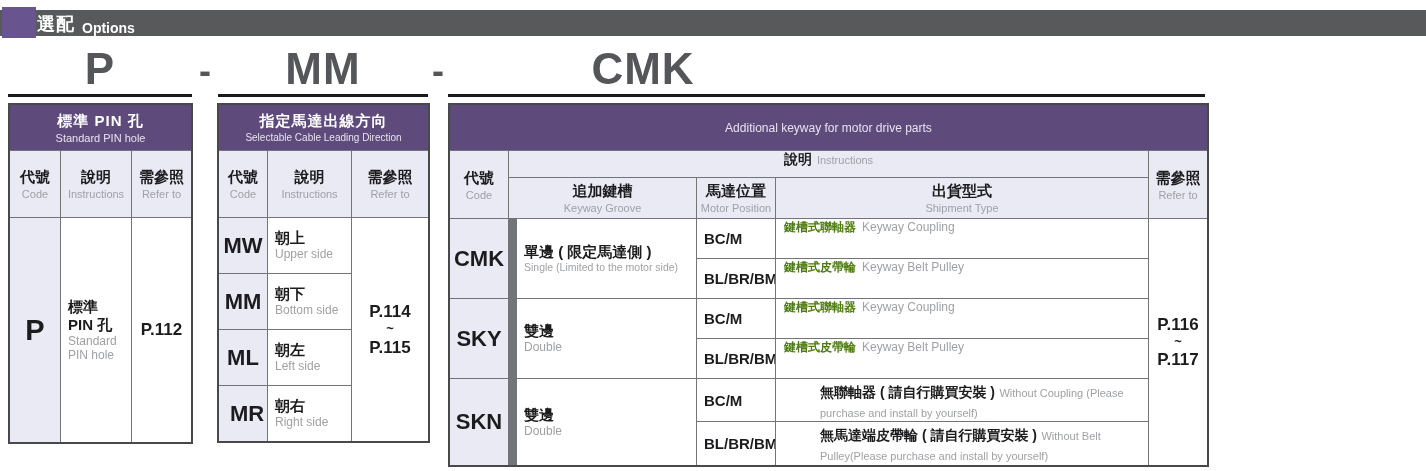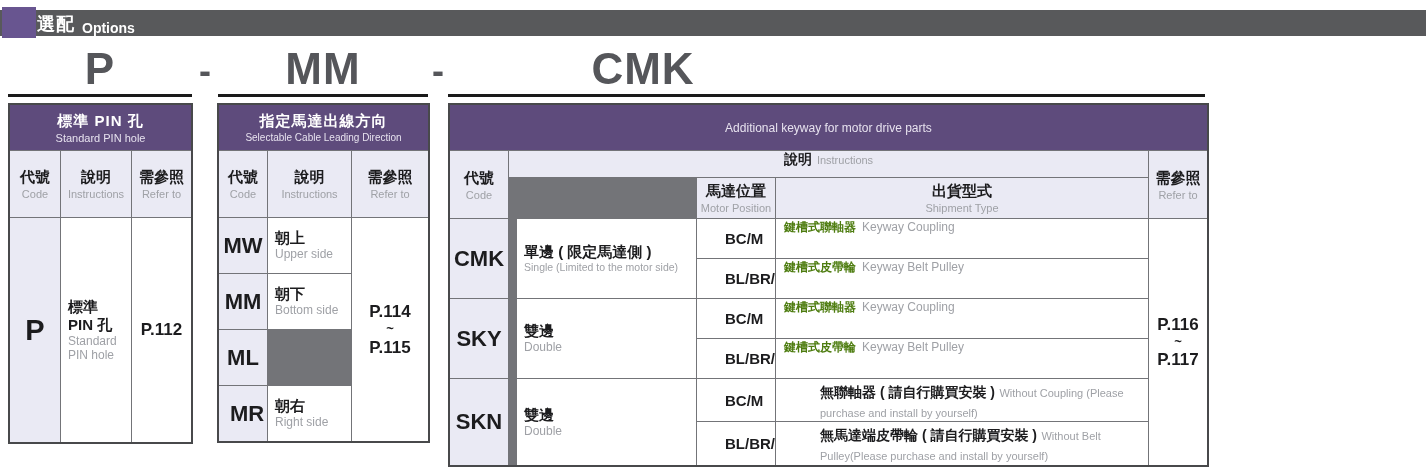--- a/index.html
+++ b/index.html
@@ -39,21 +39,21 @@
   .refer-num { font-size:17px; font-weight:bold; color:#1c1c1e; line-height:1.25; }
   .refer-tilde { font-size:13px; font-weight:bold; color:#1c1c1e; line-height:1.1; }
   .instr-inline { flex-direction:row; gap:5px; align-items:baseline; }
   .ship-cell { flex-direction:row; justify-content:flex-start; align-items:baseline; gap:6px; padding-left:8px; padding-right:4px; }
   .ship-zh { font-size:12px; font-weight:bold; color:#4d7c0f; white-space:nowrap; }
   .ship-en { font-size:12px; color:#9fa1a6; }
   .ship-wrap { display:block; text-align:left; padding:3px 6px 3px 8px; line-height:1.22;margin-left:36px; }
   .ship-wrap .w-zh { font-size:14px; font-weight:bold; color:#1c1c1e; }
   .ship-wrap .w-en { font-size:11px; color:#9fa1a6; }
   .motor-cell { align-items:flex-start; padding-left:7px; }
-  .motor-txt { font-size:15px; font-weight:bold; color:#1c1c1e;margin-left:21px; }
+  .motor-txt { font-size:15px; font-weight:bold; color:#1c1c1e; }
   .keyway-desc { align-items:flex-start; padding-left:7px; padding-right:3px;margin-left:8px; }
   .keyway-desc .d-en { font-size:10.5px; }
 </style>
 </head>
 <body>
 
 <div class="canvas">
 
   <div class="topbar"></div>
   <div class="topbar-accent"></div>
@@ -128,20 +128,24 @@
     <div class="cell lav" style="grid-column:1; grid-row:4;">
       <span class="code-mid">MM</span>
     </div>
     <div class="cell left-align" style="grid-column:2; grid-row:4;">
       <div class="d-zh">朝下</div>
       <div class="d-en">Bottom side</div>
     </div>
     <div class="cell lav" style="grid-column:1; grid-row:5;">
       <span class="code-mid">ML</span>
     </div>
+    <div class="cell left-align" style="grid-column:2; grid-row:5;">
+      <div class="d-zh">朝左</div>
+      <div class="d-en">Left side</div>
+    </div>
     <div class="cell lav" style="grid-column:1; grid-row:6;padding-left:8px;">
       <span class="code-mid">MR</span>
     </div>
     <div class="cell left-align" style="grid-column:2; grid-row:6;">
       <div class="d-zh">朝右</div>
       <div class="d-en">Right side</div>
     </div>
 
     <div class="cell" style="grid-column:3; grid-row:3/7;">
       <div class="refer-num">P.114</div>
@@ -159,20 +163,24 @@
       <div class="hdr-zh">代號</div>
       <div class="hdr-en">Code</div>
     </div>
     <div class="cell lav instr-inline" style="grid-column:2/5; grid-row:2;">
       <span class="hdr-zh" style="font-size:14px;">說明</span>
       <span class="hdr-en">Instructions</span>
     </div>
     <div class="cell lav" style="grid-column:5; grid-row:2/4;">
       <div class="hdr-zh">需參照</div>
       <div class="hdr-en">Refer to</div>
+    </div>
+    <div class="cell lav" style="grid-column:2; grid-row:3;">
+      <div class="hdr-zh">追加鍵槽</div>
+      <div class="hdr-en">Keyway Groove</div>
     </div>
     <div class="cell lav" style="grid-column:3; grid-row:3;">
       <div class="hdr-zh">馬達位置</div>
       <div class="hdr-en">Motor Position</div>
     </div>
     <div class="cell lav" style="grid-column:4; grid-row:3;">
       <div class="hdr-zh">出貨型式</div>
       <div class="hdr-en">Shipment Type</div>
     </div>
 

